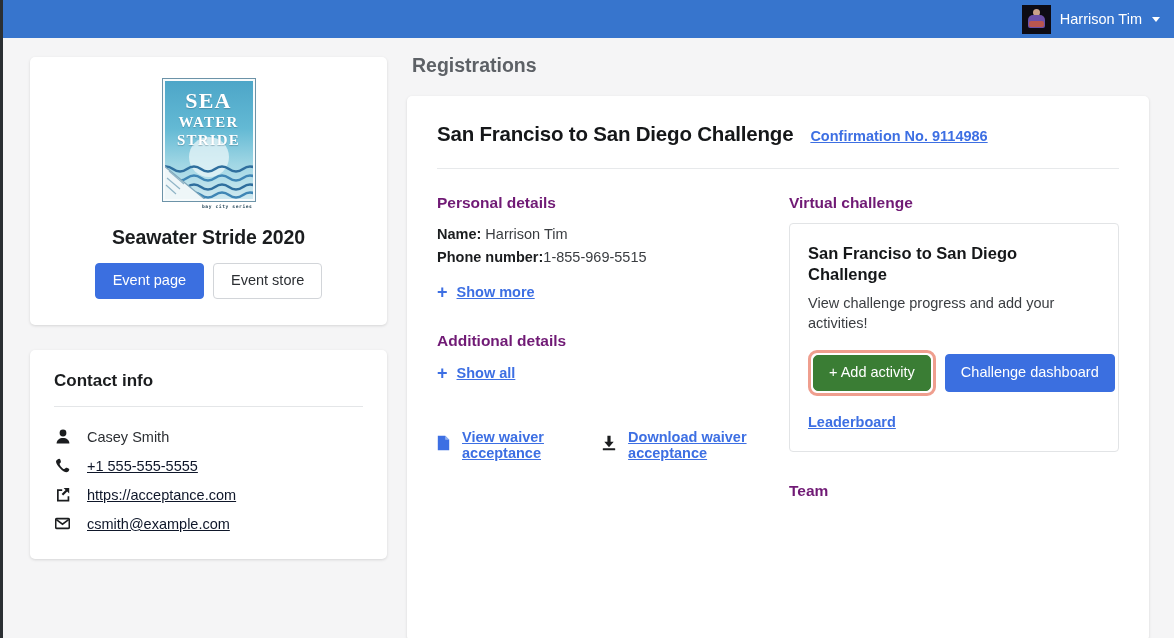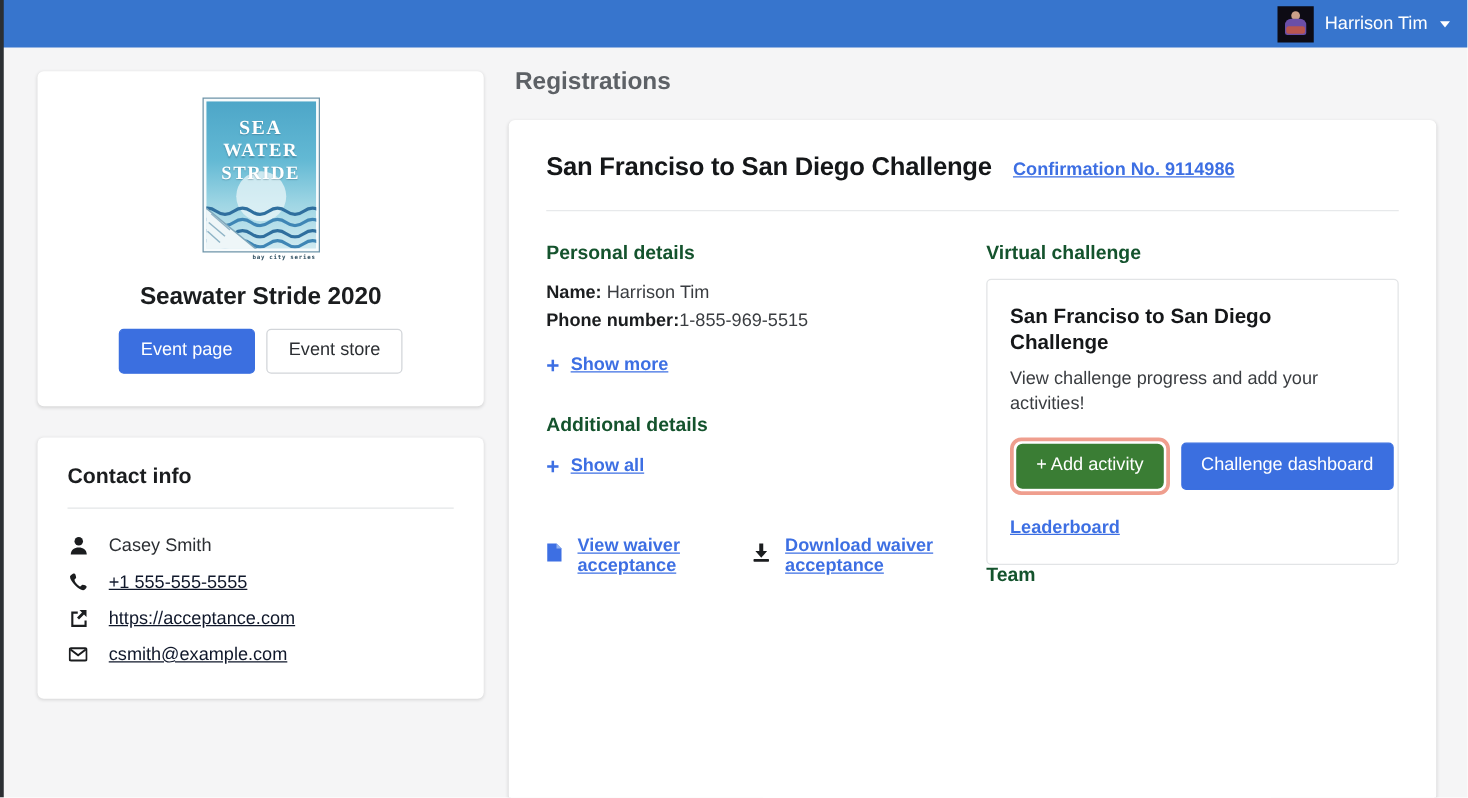--- a/index.html
+++ b/index.html
@@ -124,21 +124,21 @@
   .logo-txt {
     position: relative;
     z-index: 3;
     color: #ffffff;
     font-family: "Liberation Serif", serif;
     font-weight: bold;
     letter-spacing: 1.2px;
     text-align: center;
     text-shadow: 0 1px 1px rgba(40,80,100,.35);
   }
-  .logo-l1 { font-size: 16px; margin-top: 14px; line-height: 1.02; }
+  .logo-l1 { font-size: 22px; margin-top: 9px; line-height: 1.02; }
   .logo-l2 { font-size: 15px; margin-top: 3px; line-height: 1.02; }
   .logo-l3 { font-size: 15px; margin-top: 2px; line-height: 1.02; }
   .logo-sun {
     position: absolute;
     left: 50%; bottom: 22px;
     width: 40px; height: 40px;
     margin-left: -20px;
     border-radius: 50%;
     background: #eaf6f8;
     opacity: .75;
@@ -293,21 +293,21 @@
   .cols {
     display: flex;
     margin-top: 25px;
   }
   .col-left { width: 362px; }
   .col-right { width: 330px; }
 
   .sec-title {
     font-size: 15.5px;
     font-weight: bold;
-    color: #14532d;
+    color: #701a75;
     margin-bottom: 11px;
   }
   .detail-line {
     font-size: 14.5px;
     color: #3a3d41;
     line-height: 1.58;
   }
   .detail-line b { color: #1b1d1f; }
 
   .show-row {
@@ -392,21 +392,21 @@
     background: #3b6fe0;
     color: #ffffff;
     border-color: #3b6fe0;
     padding: 10px 15px;
   }
   .vc-leader {
     margin-top: 17px;
   }
 
   
-  .team-wrap { }
+  .team-wrap { margin-top: 30px; }
   .team-card {
     border: 1px solid #e2e4e6;
     border-radius: 4px;
     padding: 18px;
     display: flex;
     align-items: center;
     gap: 20px;
   }
   .team-thumb {
     width: 76px; height: 76px;

